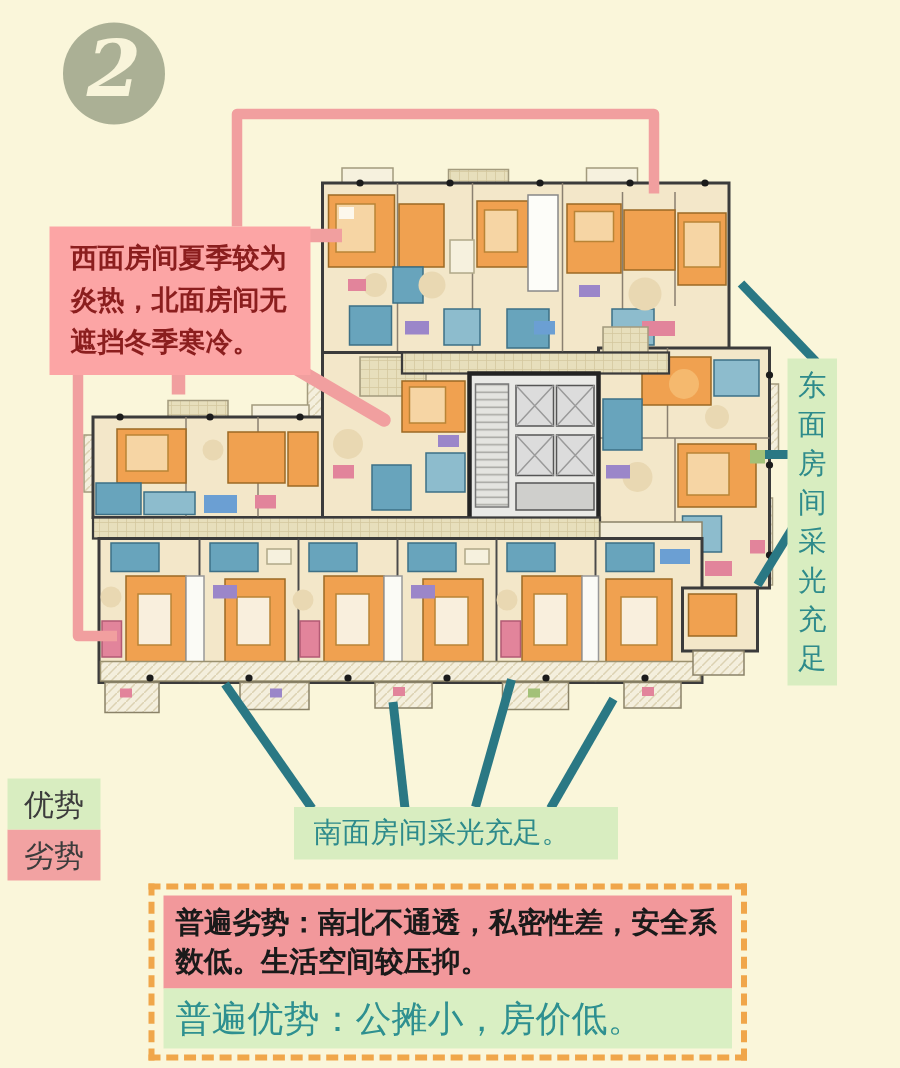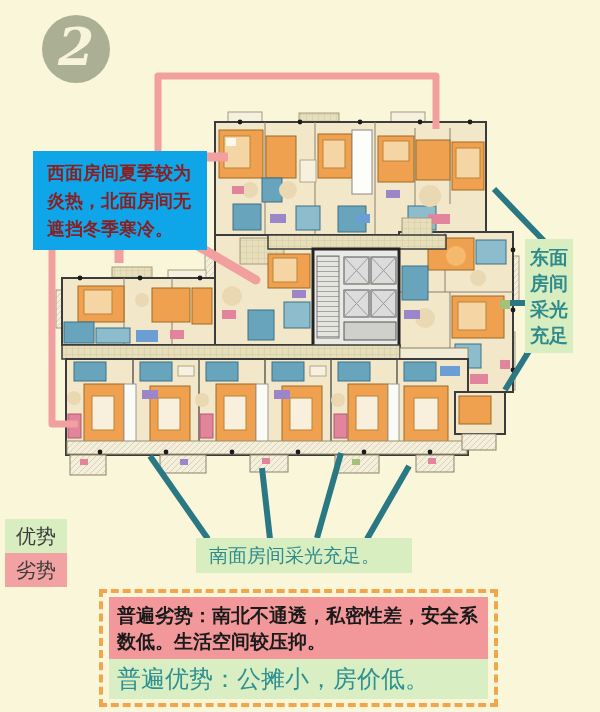--- a/index.html
+++ b/index.html
@@ -21,32 +21,31 @@
   .badge span{
     font-family:"DejaVu Serif","Liberation Serif",serif;
     font-style:italic;font-weight:bold;
     font-size:52px;line-height:1;color:#f8f4da;
     transform:translateY(-2px);
   }
   
   .note{position:absolute;box-sizing:border-box;}
   .note-west{
     left:33px;top:151px;width:174px;height:99px;
-    background:#0ea5e9;color:#8b1e1e;
+    background:#fca5a5;color:#8b1e1e;
     font-size:18px;font-weight:bold;line-height:28px;
     padding:8px 8px 6px 14px;
     word-break:break-all;
   }
   .note-east{
-    left:525px;top:239px;width:48px;
+    left:525px;top:239px;width:33px;
     background:#d8edc0;color:#2e8b8b;
     font-size:19px;line-height:26px;
     padding:5px 4px;text-align:center;
     word-break:break-all;
-    font-weight:bold;
   }
   .note-south{
     left:196px;top:538px;width:216px;height:35px;
     background:#d8edc0;color:#2e8b8b;
     font-size:19px;line-height:21px;
     padding:7px 0 7px 13px;
     white-space:nowrap;
   }
   
   .legend-item{

